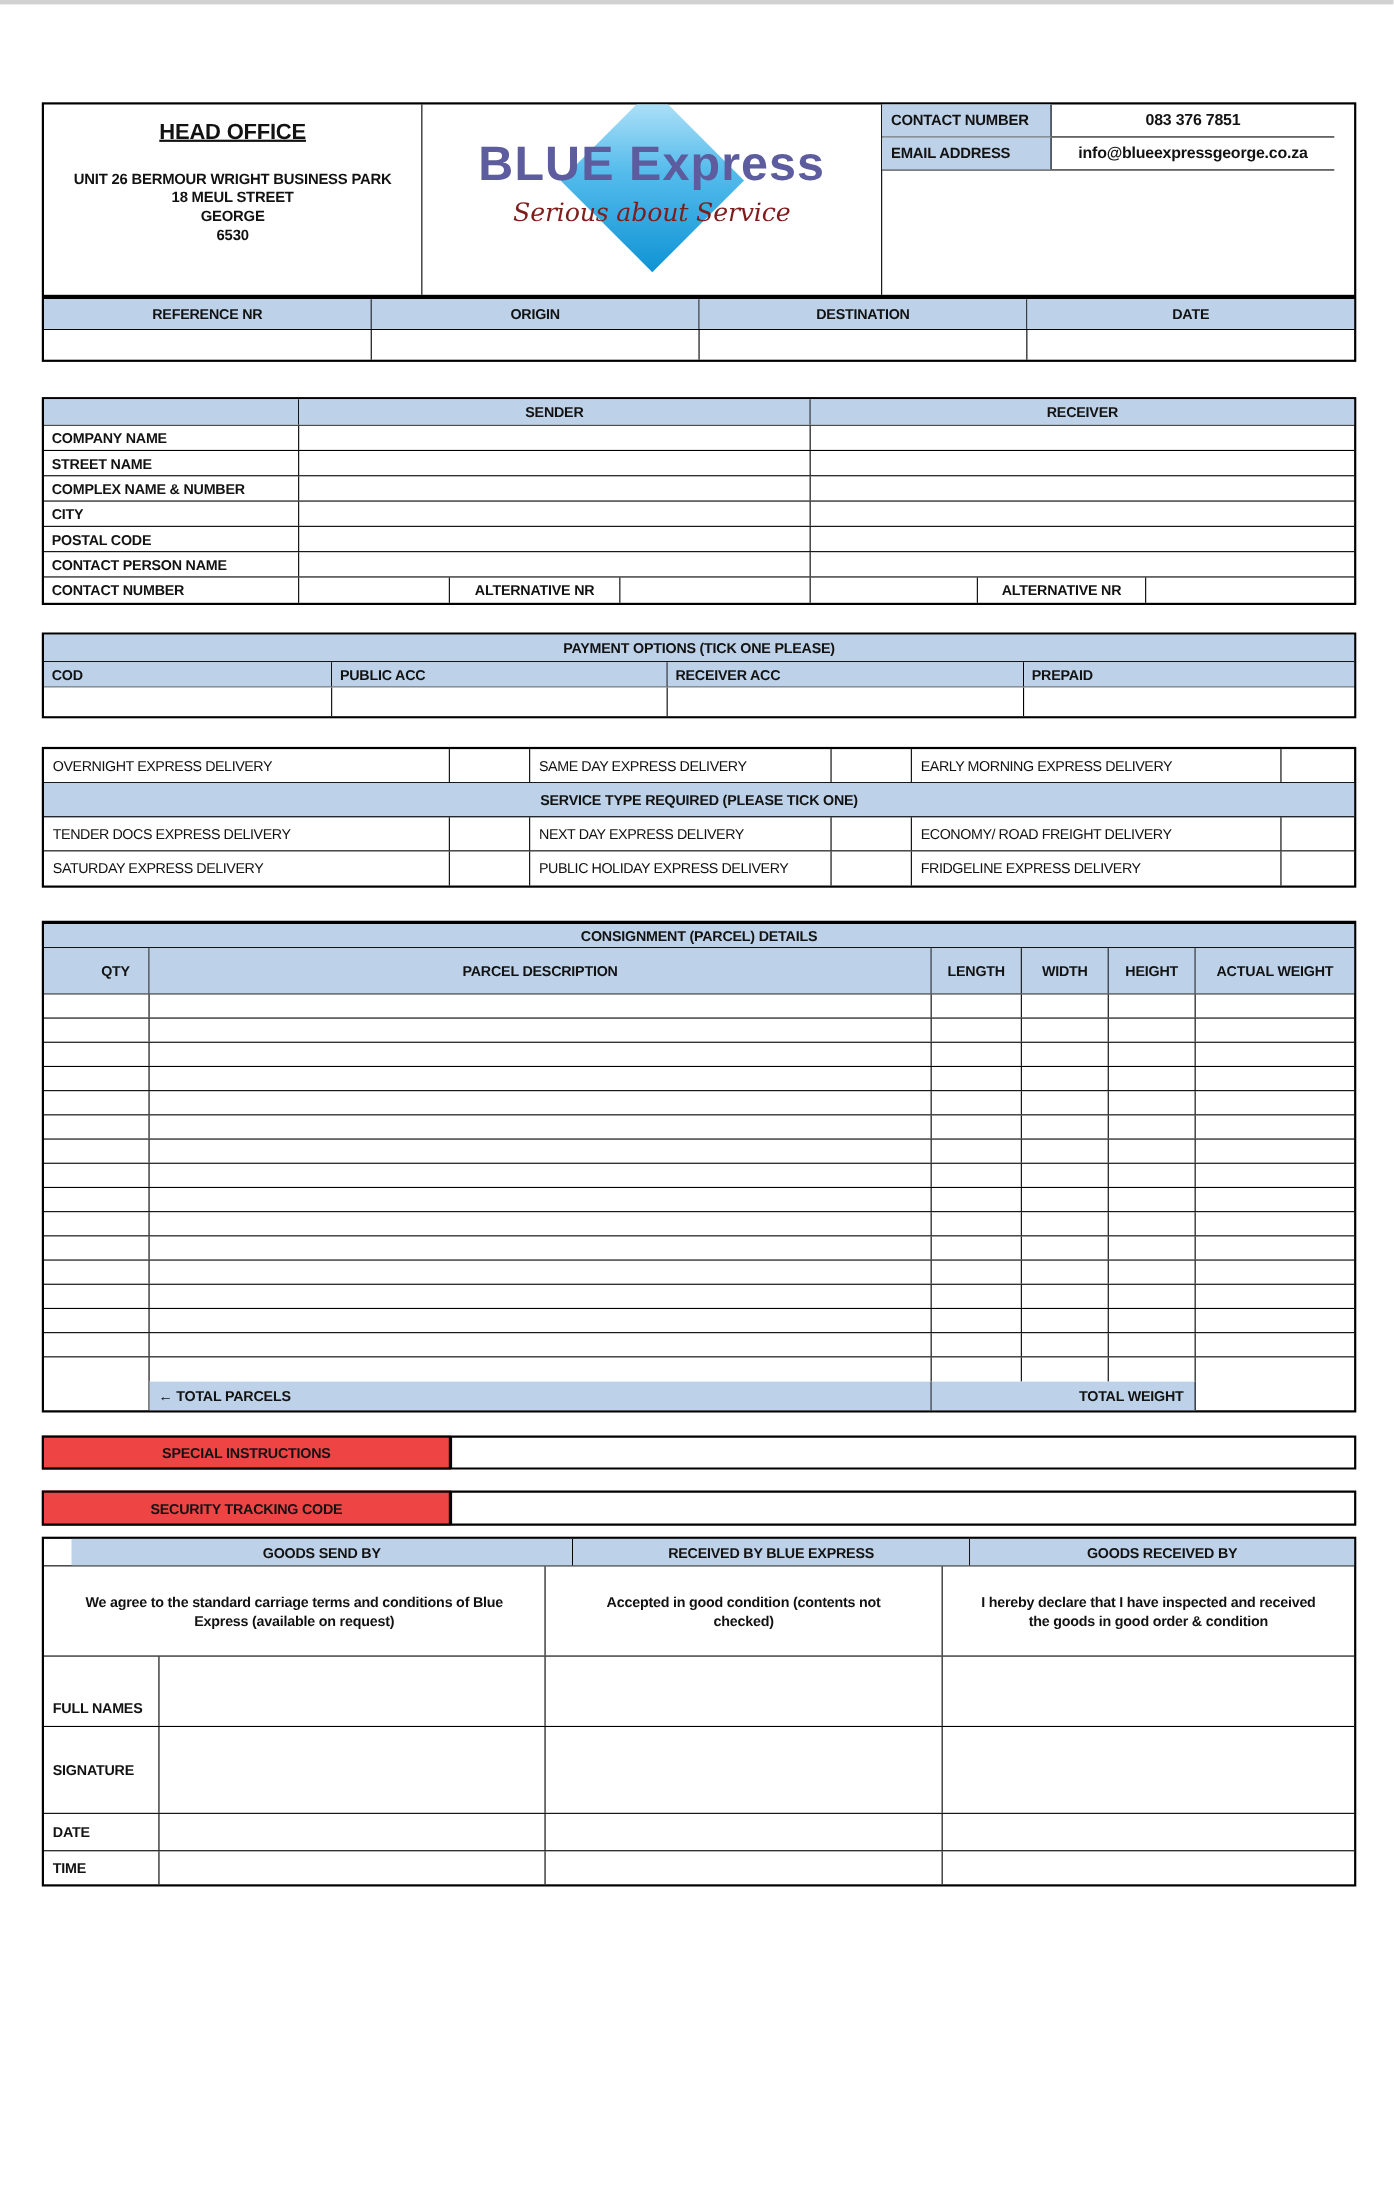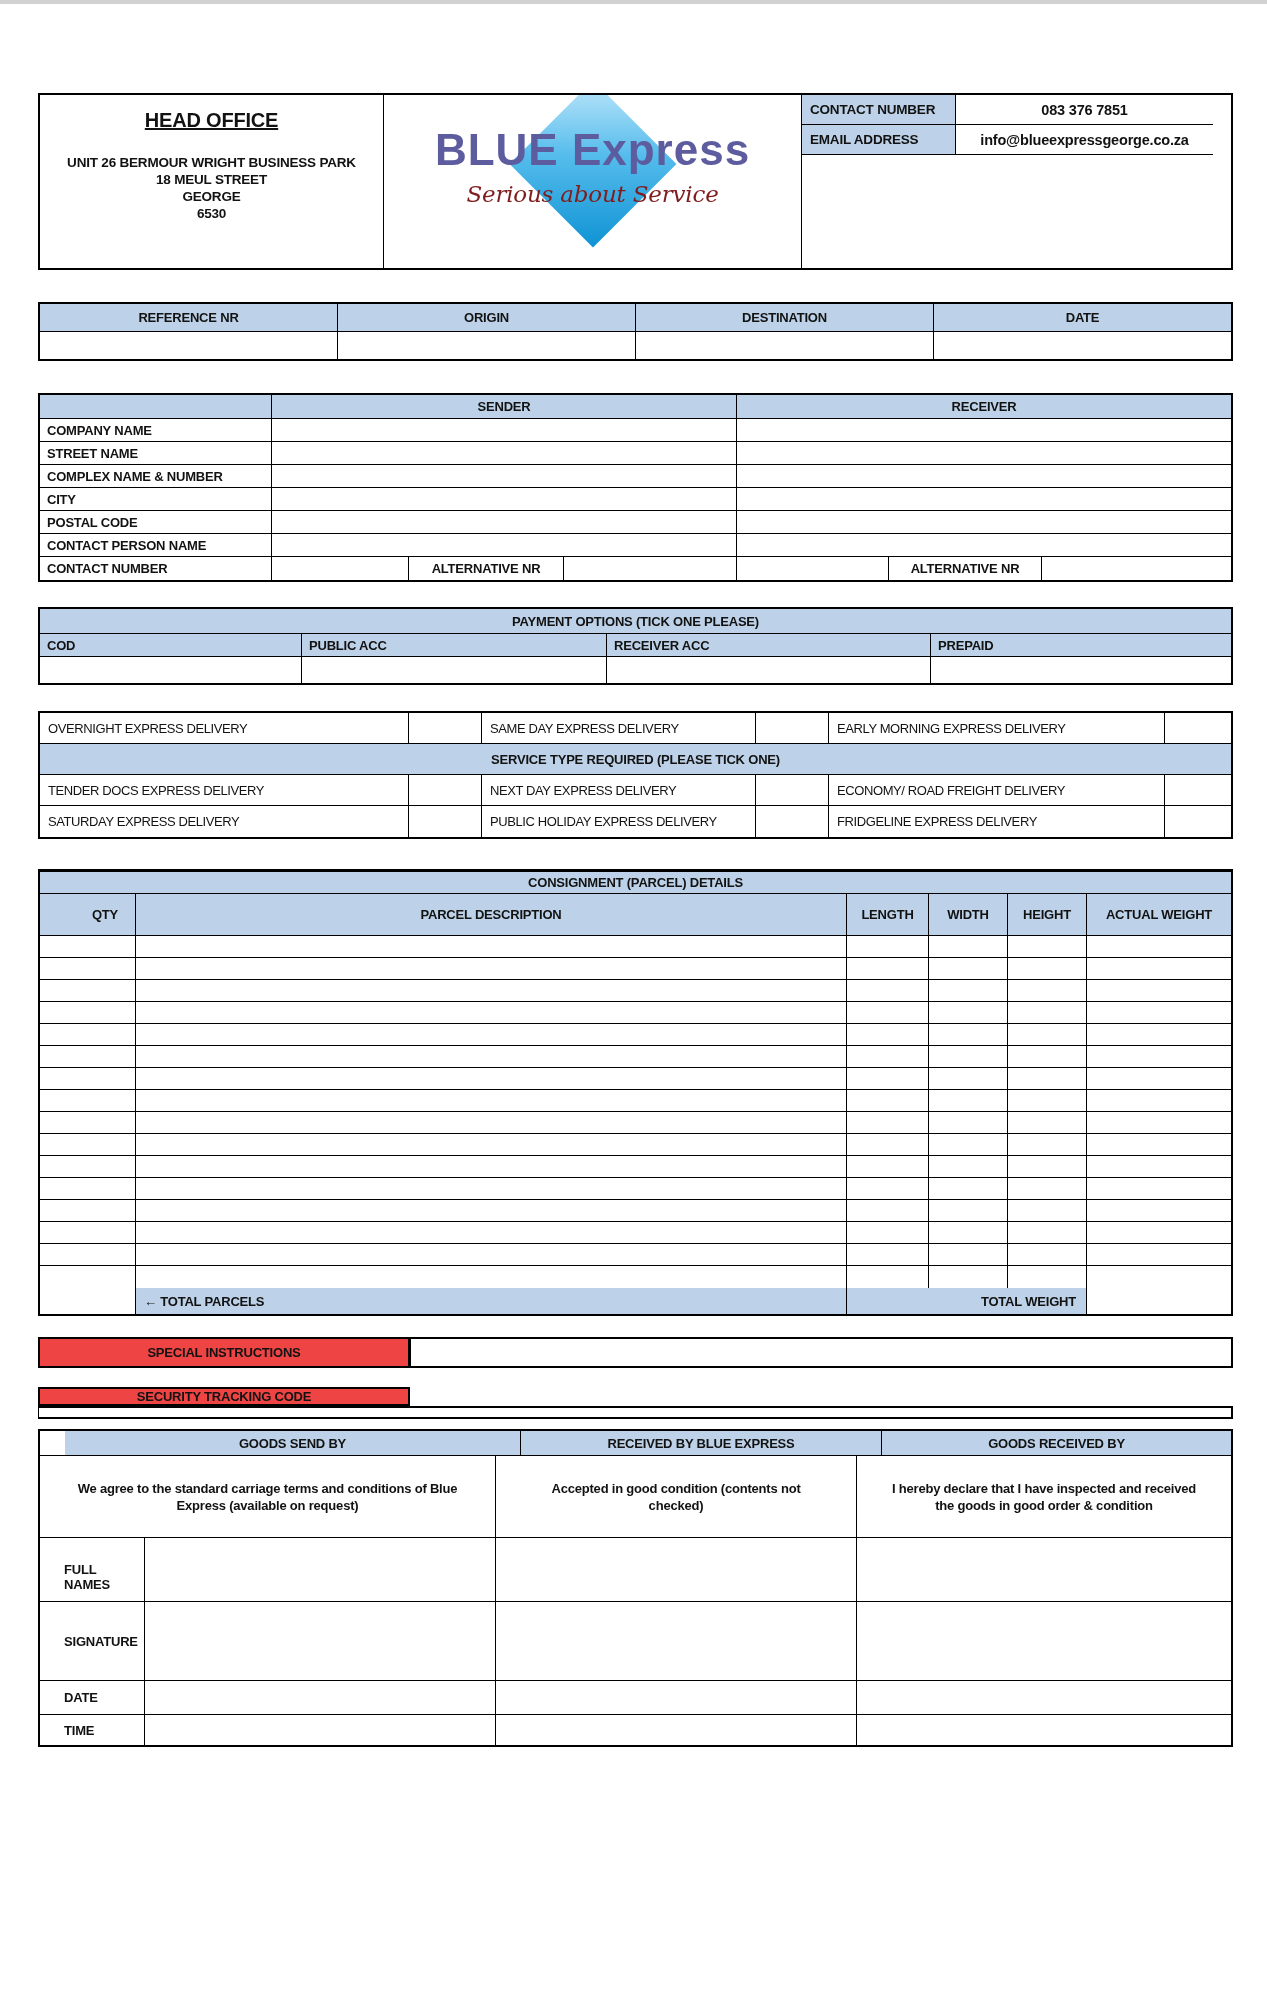--- a/index.html
+++ b/index.html
@@ -36,21 +36,21 @@
   .tagline { position:absolute; width:100%; top:86px; text-align:center; z-index:2;
     font-family:"DejaVu Serif", serif; font-style:italic; font-size:23px; color:#7f1d1d; }
   .contact-cell { width:430px; border-left:1px solid #000; }
   .c-row { display:flex; width:411px; height:30px; border-bottom:1px solid #000; }
   .c-label { width:154px; background:#bdd2e8; border-right:1px solid #000;
     display:flex; align-items:center; padding-left:8px; font-size:13.5px; font-weight:bold; }
   .c-value { width:257px; display:flex; align-items:center; justify-content:center;
     font-size:14.5px; font-weight:bold; }
 
   
-  .ref-tbl { margin-top:32px; }
+  .ref-tbl { }
   .ref-tbl .cell { width:299px; height:27px; font-size:13px; font-weight:bold; }
   .ref-tbl .cell:last-child { width:298px; }
 
   
   .parties { margin-top:32px; }
   .parties .row { height:23px; }
   .parties .hrow { height:24px; }
   .p-l { width:232px; }
   .p-s { width:465px; }
   .p-r { width:498px; flex:1; }
@@ -81,34 +81,34 @@
   .c-qty { width:96px;padding-left:35px; } .c-desc { flex:1; } .c-len { width:82px; }
   .c-wid { width:79px; } .c-hgt { width:79px; } .c-wgt { width:144px; }
   .con-body .row { height:22px; }
   .con-total { height:26px; }
   .c-span3 { width:240px; }
   .tp-cell { padding-left:8px; font-size:13px; font-weight:bold; }
   .tw-cell { justify-content:flex-end; padding-right:10px; font-size:13px; font-weight:bold; }
 
   
   .one-line { display:flex; margin-top:21px; height:31px; }
-  .one-line.sec { margin-top:19px; height:32px;flex-direction:column; }
+  .one-line.sec { margin-top:19px; height:32px; }
   .ol-label { width:372px; border:2px solid #000; background:#ef4444;
     display:flex; align-items:center; justify-content:center; font-size:13px; font-weight:bold; }
   .ol-value { flex:1; border:2px solid #000; border-left:1px solid #000; background:#fff; }
 
   
   .signoff { margin-top:10px; }
   .signoff .hrow { height:25px;padding-left:25px; }
   .g-c0 { width:456px; } .g-c1 { width:361px; } .g-c2 { flex:1; }
   .g-hdr { font-size:13px; font-weight:bold; justify-content:center; }
   .terms-row { height:82px; }
   .terms { font-size:13px; font-weight:bold; text-align:center; justify-content:center;
     padding:0 30px; line-height:17px; }
-  .g-lab { width:105px; font-size:13px; font-weight:bold; padding-left:24px; }
+  .g-lab { width:105px; font-size:13px; font-weight:bold; padding-left:8px; }
   .g-sub { width:351px; }
   .r-fullnames { height:64px; } .r-fullnames .g-lab { align-items:flex-end; padding-bottom:9px; }
   .r-signature { height:79px; }
   .r-date { height:34px; }
   .r-time { height:30px; }
 </style>
 </head>
 <body>
 
 <div class="top-strip"></div>

